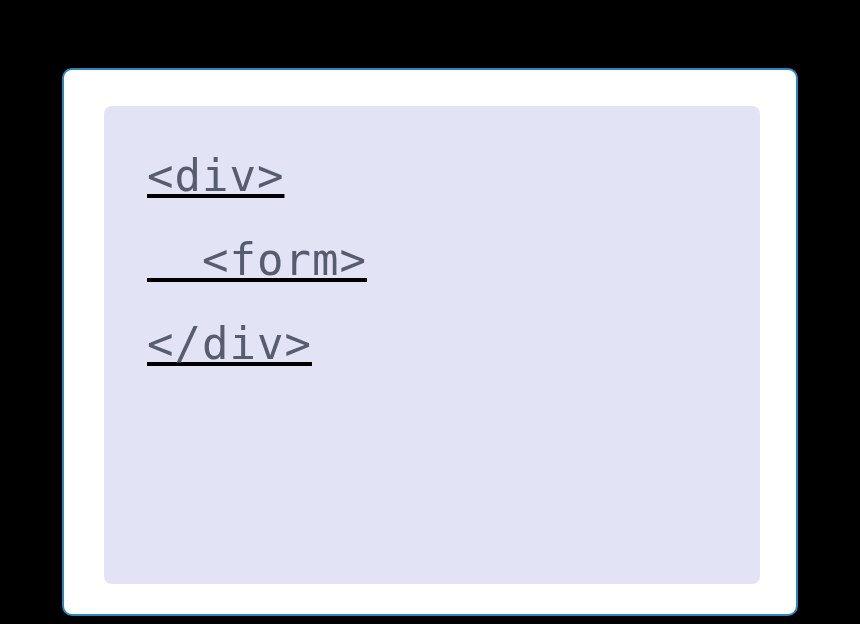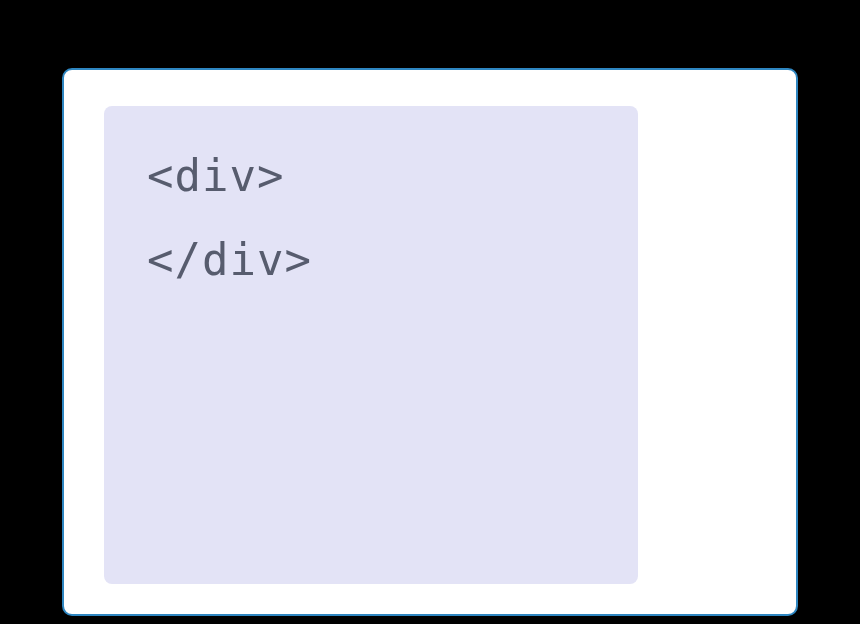--- a/index.html
+++ b/index.html
@@ -25,40 +25,42 @@
     height: 548px;
     box-sizing: border-box;
     background: #ffffff;
     border: 2px solid #2e86c1;
     border-radius: 10px;
   }
   .code-panel {
     position: absolute;
     left: 40px;
     top: 36px;
-    width: 534px;
+    width: 656px;
     height: 478px;
     box-sizing: border-box;
     background: #e3e3f6;
     border-radius: 8px;
     padding: 28px 0 0 43px;
     overflow: hidden;
+    text-decoration: underline;
   }
   .code-line {
     font-family: "DejaVu Sans Mono", monospace;
     font-size: 44px;
     line-height: 84px;
     color: #575c6e;
     white-space: pre;
     letter-spacing: 1px;
   }
 </style>
 </head>
 <body>
 
 <div class="stage">
   <div class="card">
     <div class="code-panel">
       <div class="code-line">&lt;div&gt;</div>
+      <div class="code-line">  &lt;form&gt;</div>
       <div class="code-line">&lt;/div&gt;</div>
     </div>
   </div>
 </div>
 
 </body></html>

